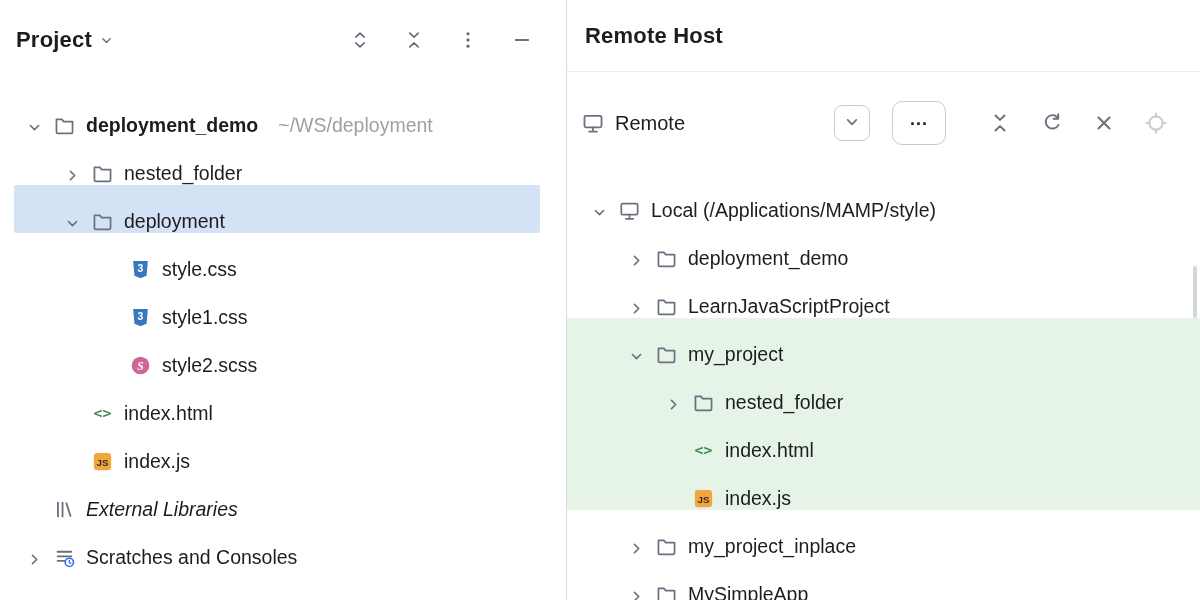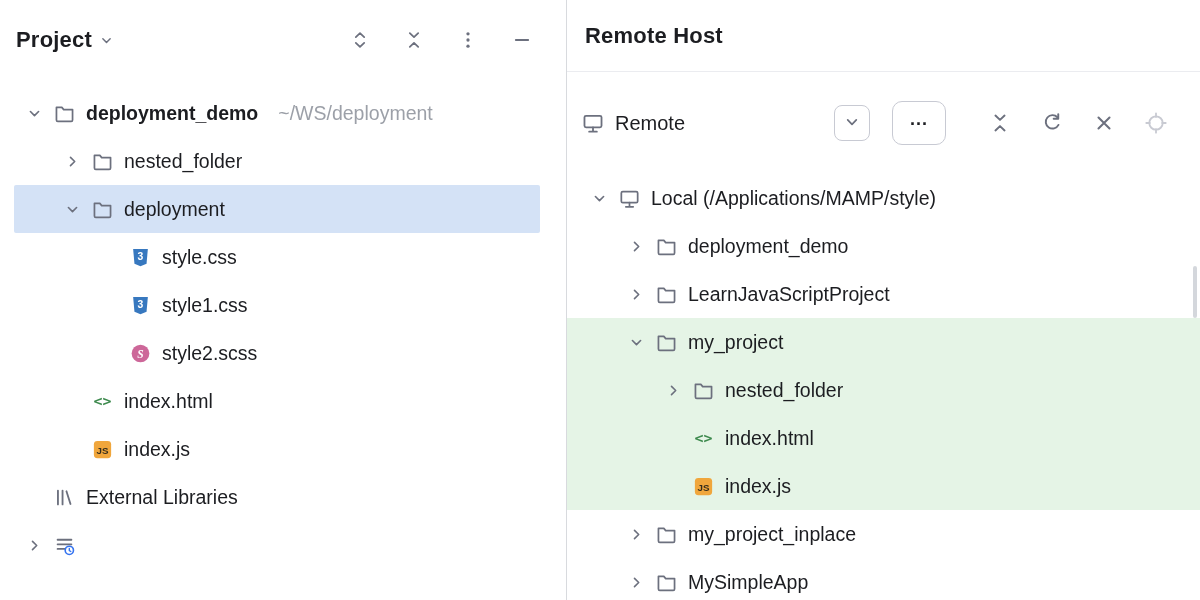--- a/index.html
+++ b/index.html
@@ -49,21 +49,21 @@
     border-radius:10px;background:#fff;display:inline-flex;align-items:center;justify-content:center;
     font-size:18px;font-weight:700;letter-spacing:1px;color:var(--text);cursor:pointer;flex:none;
     padding-bottom:8px;font-family:"Liberation Sans",sans-serif}
   .toolbar-actions{display:flex;align-items:center;gap:24px;margin-left:40px}
   .toolbar-actions .ibtn{width:28px;height:28px}
   .toolbar-actions .ibtn svg{width:24px;height:24px}
 
   
   .tree{flex:1;overflow:hidden}
   .tree.left-tree{margin-top:9px}
-  .row{height:48px;display:flex;align-items:center;position:relative;white-space:nowrap;cursor:pointer}
+  .row{height:48px;display:flex;align-items:flex-end;position:relative;white-space:nowrap;cursor:pointer}
   .row>*{position:relative;z-index:1}
   .row.hl-blue::before,.row.hl-green::before{content:"";position:absolute;top:0;bottom:0;z-index:0}
   .row.hl-blue::before{left:14px;right:26px;background:var(--sel-blue);border-radius:2px}
   .row.hl-green::before{left:0;right:0;background:var(--sel-green)}
   .chev-slot{width:36px;flex:none;display:flex;align-items:center;justify-content:center}
   .chev-slot svg{width:19px;height:19px;display:block}
   .icon-slot{width:24px;height:24px;flex:none;margin-right:10px;display:flex;
     align-items:center;justify-content:center}
   .icon-slot svg{width:23px;height:23px;display:block}
   .row .label{font-size:19.5px;color:var(--text)}
@@ -198,21 +198,21 @@
         <div class="row" style="padding-left: 54px;">
           <span class="chev-slot"></span>
           <span class="icon-slot">
             <svg viewBox="0 0 20 20" xmlns="http://www.w3.org/2000/svg">
               <rect x="2.5" y="2.5" width="15" height="15" rx="3" fill="#f0a63c"></rect>
               <text x="10" y="13.6" text-anchor="middle" font-size="8.5" font-weight="bold" fill="#342c1c" font-family="Liberation Sans, sans-serif">JS</text>
             </svg>
           </span>
           <span class="label">index.js</span>
         </div>
-        <div class="row" style="padding-left: 16px;">
+        <div class="row" style="padding-left: 16px; font-style: italic;">
           <span class="chev-slot"></span>
           <span class="icon-slot">
             <svg viewBox="0 0 20 20" xmlns="http://www.w3.org/2000/svg">
               <path d="M4.3 4v12M8.3 4v12M11.7 4.6l3.5 11" fill="none" stroke="#6c707e" stroke-width="1.6" stroke-linecap="round"></path>
             </svg>
           </span>
           <span class="label">External Libraries</span>
         </div>
         <div class="row" style="padding-left: 16px;">
           <span class="chev-slot">
@@ -220,20 +220,21 @@
               <polyline points="7.9,5.7 12.3,10 7.9,14.3" fill="none" stroke="#6c707e" stroke-width="1.7" stroke-linecap="round" stroke-linejoin="round"></polyline>
             </svg>
           </span>
           <span class="icon-slot">
             <svg viewBox="0 0 20 20" xmlns="http://www.w3.org/2000/svg">
               <path d="M4 5h12M4 9h12M4 13h6.4" fill="none" stroke="#6c707e" stroke-width="1.6" stroke-linecap="round"></path>
               <circle cx="14.2" cy="14.2" r="3.6" fill="#ffffff" stroke="#3574f0" stroke-width="1.4"></circle>
               <path d="M14.2 12.5v1.9l1.3.8" fill="none" stroke="#3574f0" stroke-width="1.2" stroke-linecap="round"></path>
             </svg>
           </span>
+          <span class="label">Scratches and Consoles</span>
         </div>
       </div>
   </section>
 
   <div class="vdivider"></div>
 
   <section class="panel right">
     <header class="right-header">
       <span class="panel-title">Remote Host</span>
     </header>

